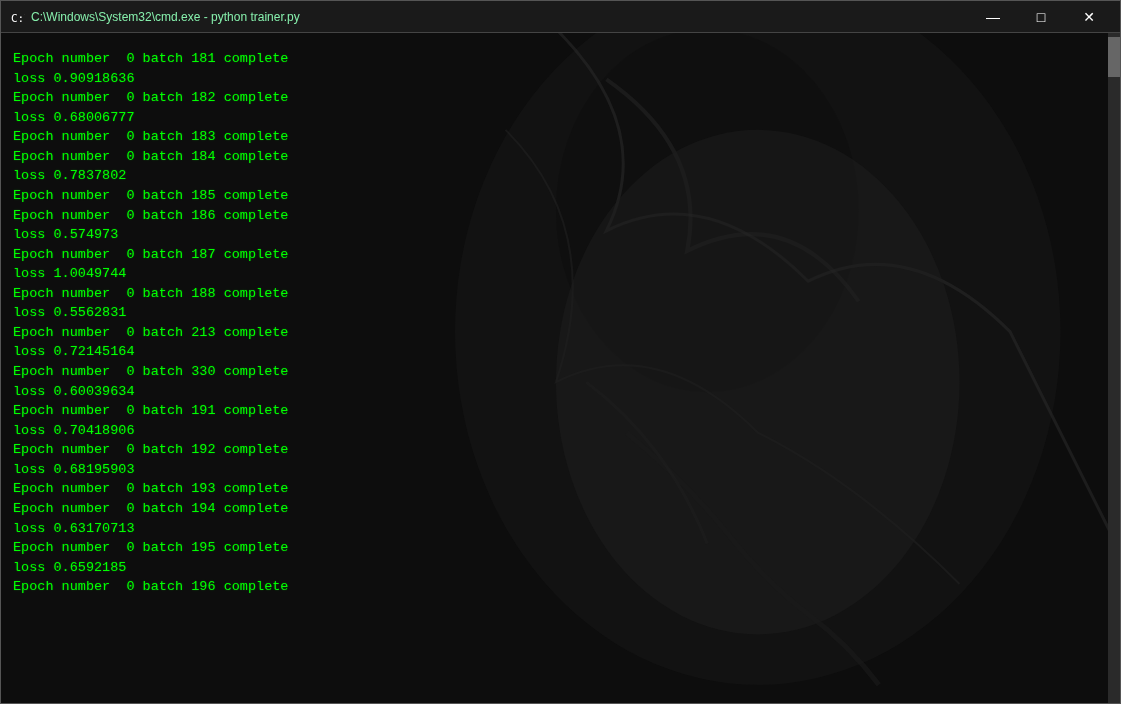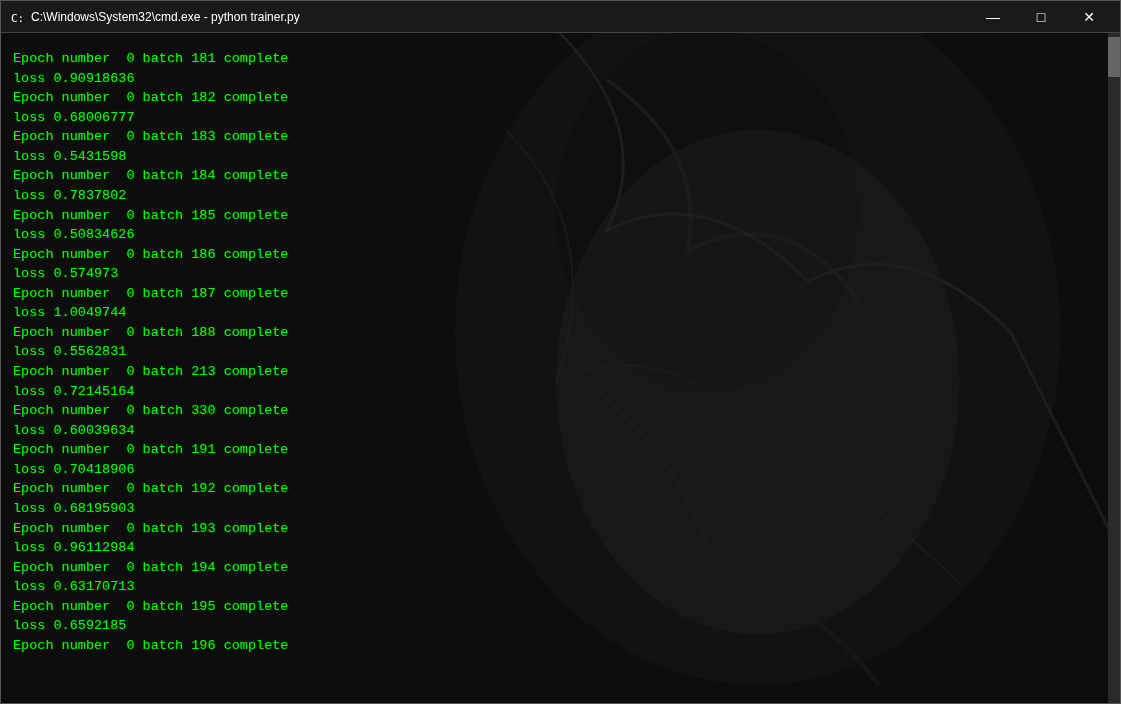--- a/index.html
+++ b/index.html
@@ -39,21 +39,21 @@
 
     .title-bar-icon {
       width: 16px;
       height: 16px;
       display: flex;
       align-items: center;
       justify-content: center;
     }
 
     .title-bar-text {
-      color: #ffffff;
+      color: #86efac;
       font-size: 12px;
       font-family: 'Segoe UI', sans-serif;
     }
 
     .title-bar-controls {
       display: flex;
       gap: 2px;
     }
 
     .title-bar-btn {
@@ -186,41 +186,38 @@
       <path d="M620 400 Q680 450 720 500 Q760 550 800 580 Q840 610 870 650" stroke="rgba(25,25,25,0.7)" stroke-width="5" fill="none"></path>
       <path d="M580 350 Q620 380 650 420 Q680 460 700 510" stroke="rgba(30,30,30,0.6)" stroke-width="3" fill="none"></path>
     </svg>
 
     <div class="terminal-output" id="terminal-output">
     <div class="line">Epoch number  0 batch 181 complete</div>
         <div class="line">loss 0.90918636</div>
         <div class="line">Epoch number  0 batch 182 complete</div>
         <div class="line">loss 0.68006777</div>
         <div class="line">Epoch number  0 batch 183 complete</div>
-        <div class="line">loss 0.5431598</div>
         <div class="line">Epoch number  0 batch 184 complete</div>
         <div class="line">loss 0.7837802</div>
         <div class="line">Epoch number  0 batch 185 complete</div>
-        <div class="line">loss 0.50834626</div>
         <div class="line">Epoch number  0 batch 186 complete</div>
         <div class="line">loss 0.574973</div>
         <div class="line">Epoch number  0 batch 187 complete</div>
         <div class="line">loss 1.0049744</div>
         <div class="line">Epoch number  0 batch 188 complete</div>
         <div class="line">loss 0.5562831</div>
         <div class="line">Epoch number  0 batch 213 complete</div>
         <div class="line">loss 0.72145164</div>
         <div class="line">Epoch number  0 batch 330 complete</div>
         <div class="line">loss 0.60039634</div>
         <div class="line">Epoch number  0 batch 191 complete</div>
         <div class="line">loss 0.70418906</div>
         <div class="line">Epoch number  0 batch 192 complete</div>
         <div class="line">loss 0.68195903</div>
         <div class="line">Epoch number  0 batch 193 complete</div>
-        <div class="line">loss 0.96112984</div>
         <div class="line">Epoch number  0 batch 194 complete</div>
         <div class="line">loss 0.63170713</div>
         <div class="line">Epoch number  0 batch 195 complete</div>
         <div class="line">loss 0.6592185</div>
         <div class="line">Epoch number  0 batch 196 complete</div>
       </div>
 
     <div class="scrollbar-track">
       <div class="scrollbar-thumb"></div>
     </div>

